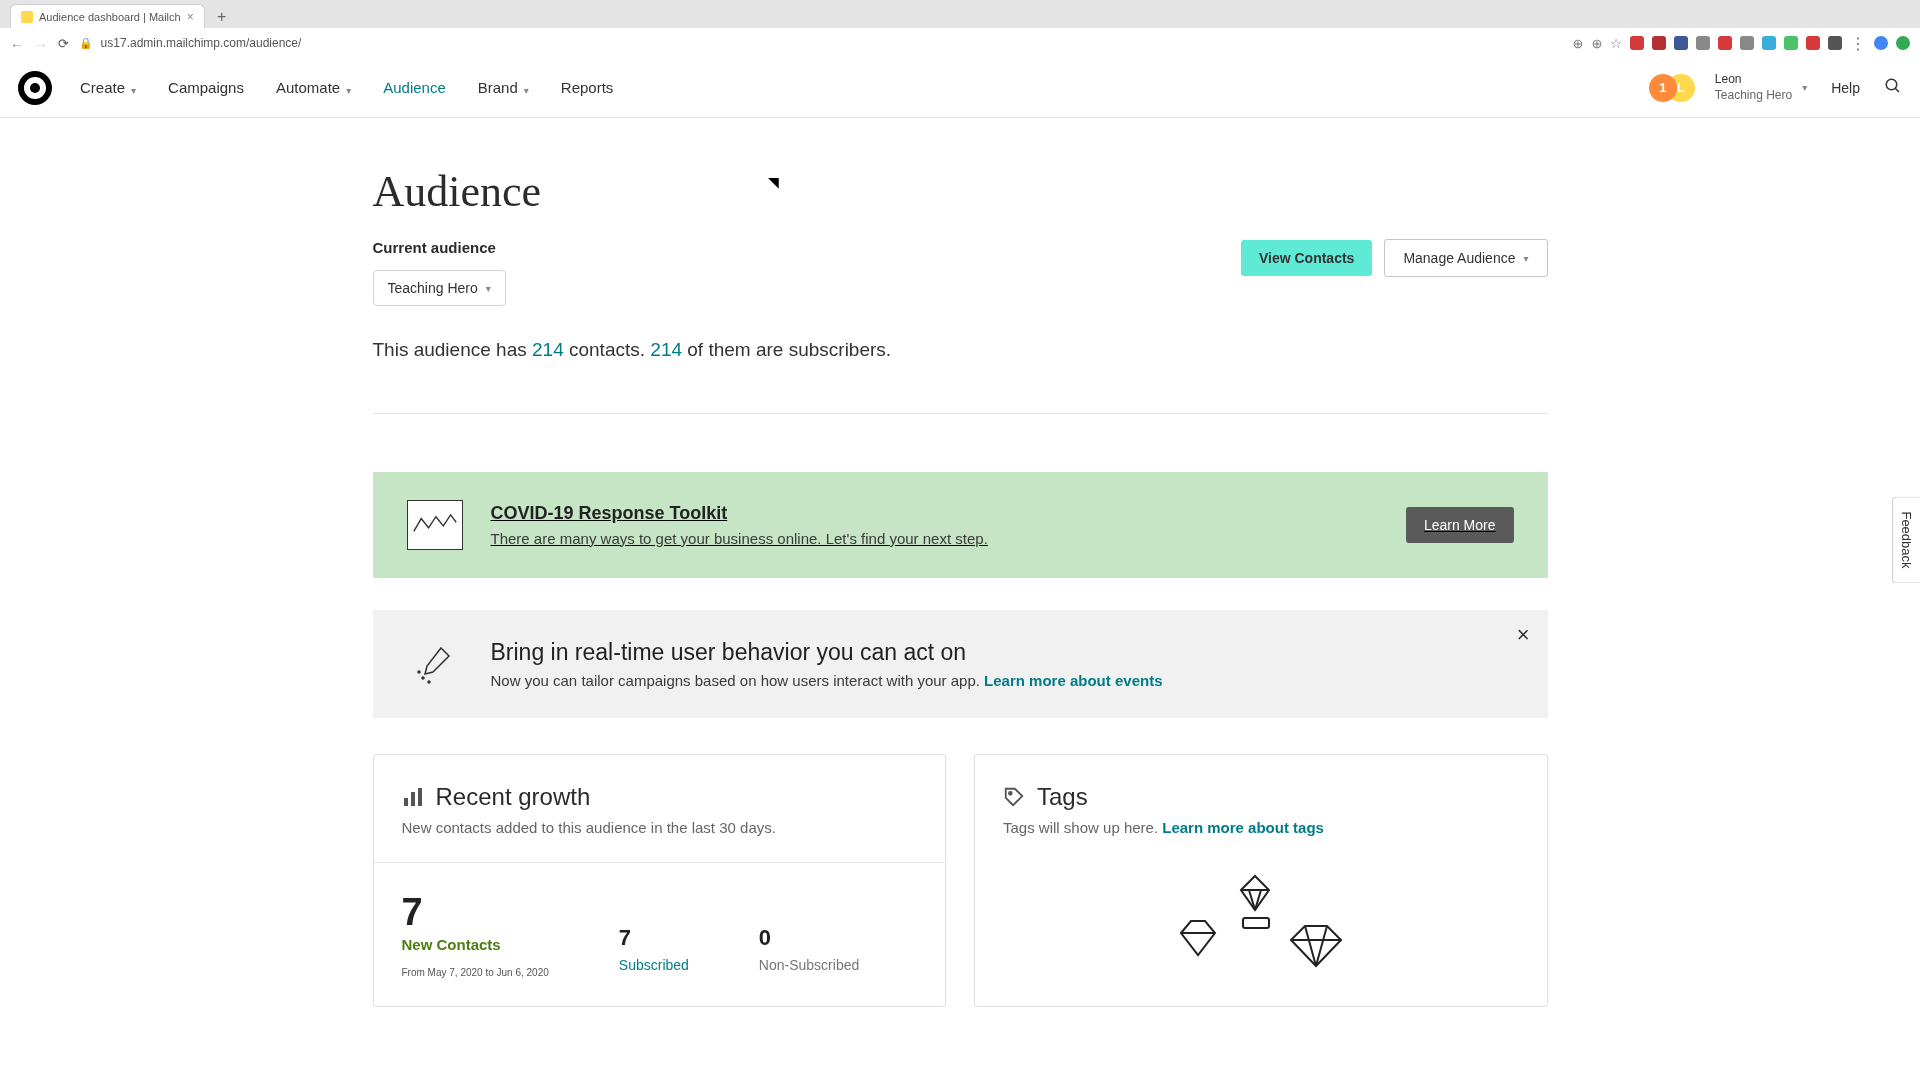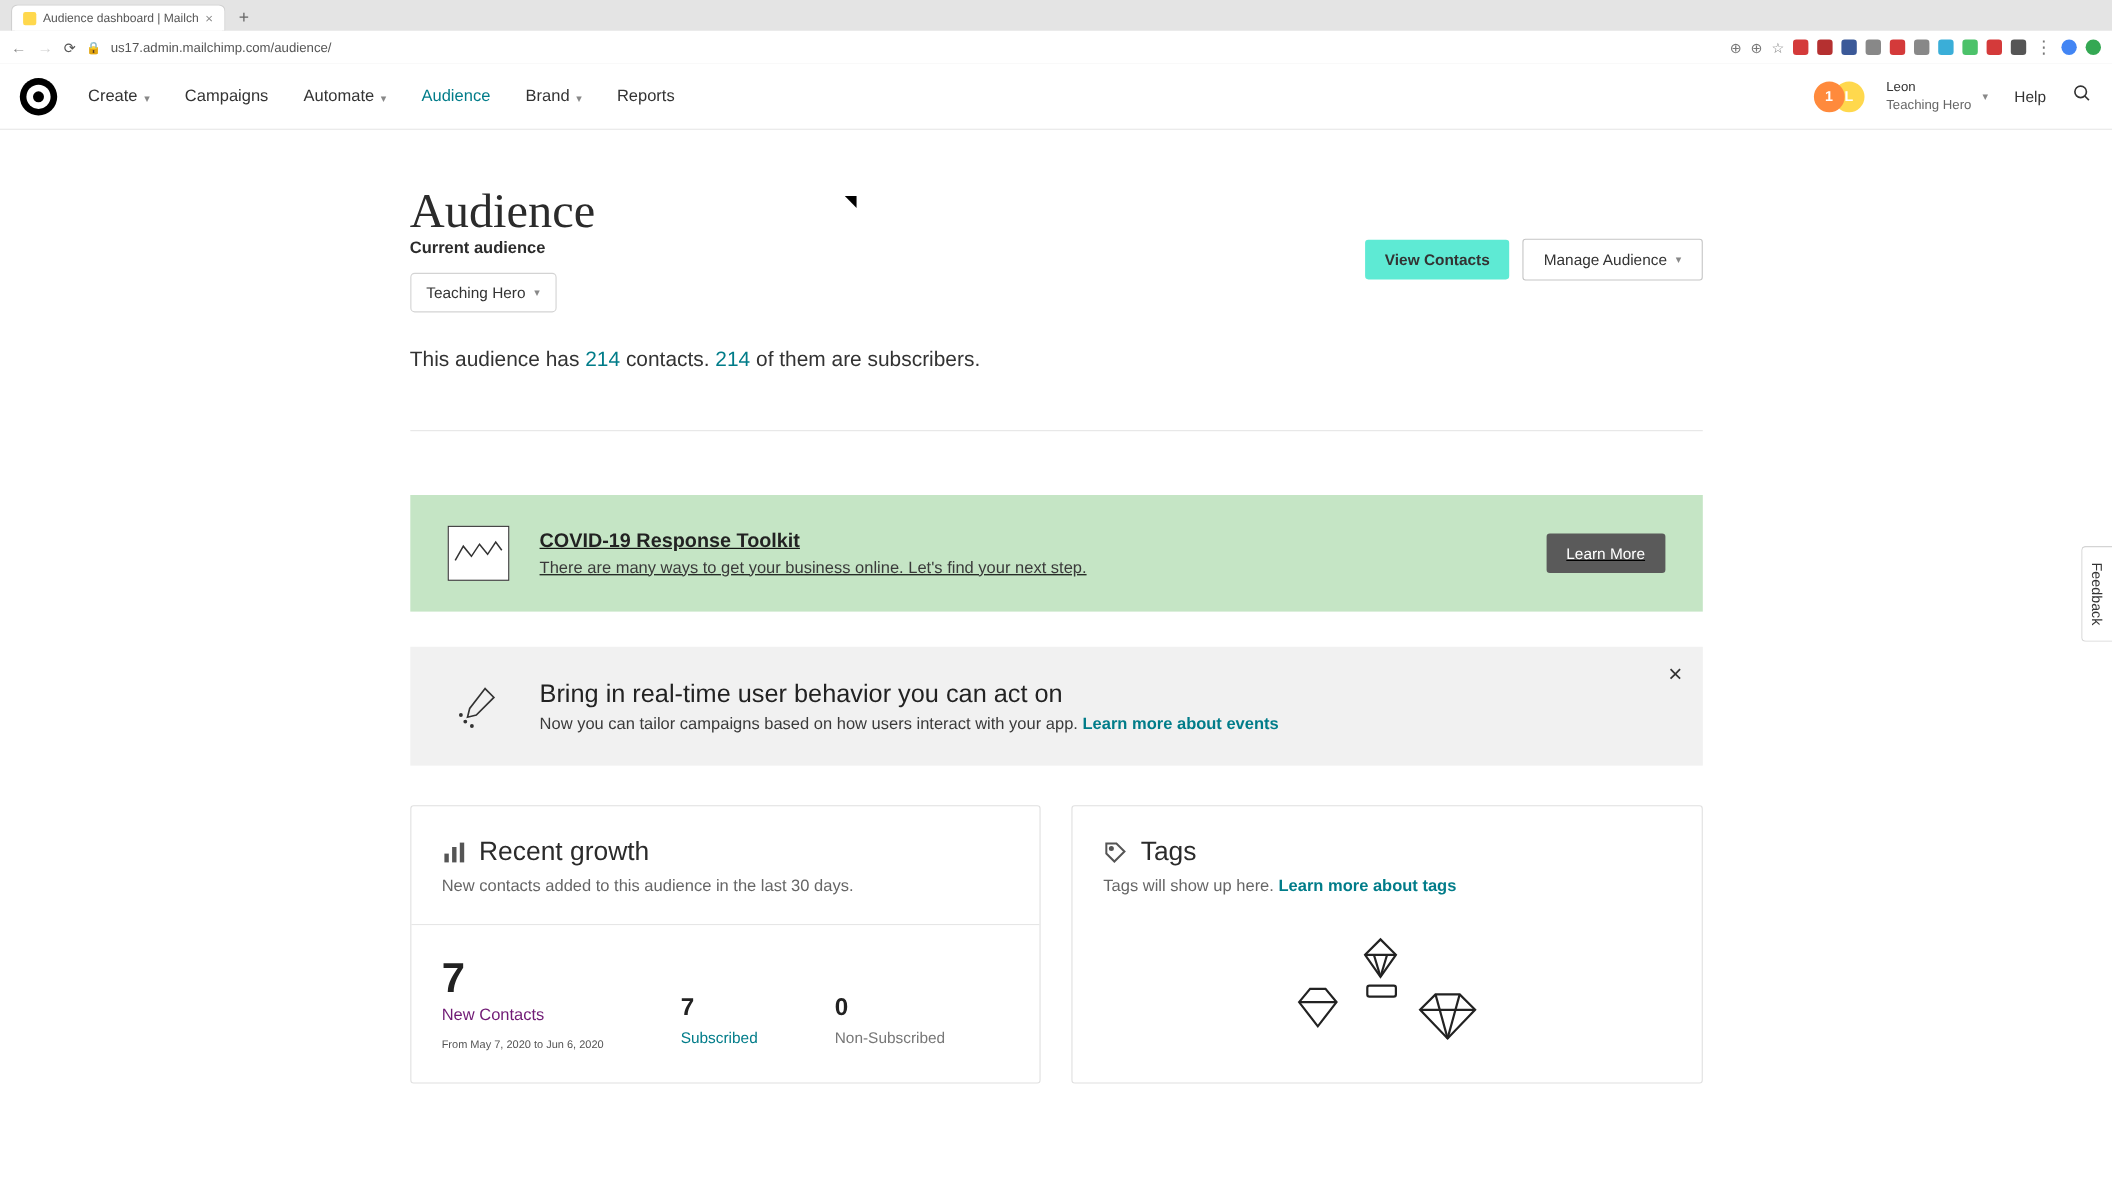--- a/index.html
+++ b/index.html
@@ -35,21 +35,21 @@
 .avatar.o { background: #ff8a3c; color: #fff; z-index: 2; }
 .avatar.y { background: #ffd84d; color: #fff; margin-left: -10px; z-index: 1; }
 .user-block { display: flex; flex-direction: column; margin-left: 10px; font-size: 12px; color: #333; line-height: 1.3; }
 .user-drop { display: flex; align-items: center; gap: 10px; cursor: pointer; }
 .help-link { font-size: 14px; color: #333; }
 .search-ic { font-size: 16px; color: #333; }
 
 
 .content { max-width: 1175px; margin: 0 auto; padding-top: 48px; }
 .page-title { font-family: Georgia, "Times New Roman", serif; font-size: 44px; color: #2b2b2b; font-weight: 400; }
-.sub-row { display: flex; justify-content: space-between; align-items: flex-start; }
+.sub-row { display: flex; justify-content: space-between; align-items: flex-start; margin-top: 22px; }
 .current-label { font-size: 15px; font-weight: 600; color: #2b2b2b; }
 .aud-select { margin-top: 14px; border: 1px solid #d3d3d3; border-radius: 4px; padding: 9px 14px; font-size: 14px; color: #333; background: #fff; display: inline-flex; align-items: center; gap: 8px; cursor: pointer; }
 .action-btns { display: flex; gap: 12px; align-items: center; }
 .btn { padding: 10px 18px; font-size: 14px; border-radius: 3px; cursor: pointer; font-weight: 500; }
 .btn-grey { background: #5eead4; color: #333; border: none; font-weight: bold; }
 .btn-outline { background: #fff; border: 1px solid #c5c5c5; color: #333; display: flex; align-items: center; gap: 8px; }
 .summary { margin-top: 30px; font-size: 19px; color: #333; line-height: 1.5; }
 .summary .num { color: #007c89; font-weight: 500; }
 .hr { border: none; border-top: 1px solid #e6e6e6; margin-top: 48px; }
 
@@ -70,21 +70,21 @@
 
 .cards { display: flex; gap: 28px; margin-top: 36px; }
 .card { flex: 1; border: 1px solid #e0e0e0; border-radius: 3px; padding: 28px; }
 .card-header { display: flex; align-items: center; gap: 12px; font-size: 24px; color: #2b2b2b; font-weight: 500; }
 .card-header .cicon { width: 22px; height: 22px; color: #555; }
 .card-sub { font-size: 15px; color: #666; margin-top: 8px; }
 .card-divider { border-top: 1px solid #e6e6e6; margin: 26px -28px 0; }
 .growth-body { display: flex; gap: 70px; padding-top: 28px; align-items: flex-start; }
 .big-num { font-size: 38px; font-weight: 600; color: #222; }
 .growth-col { display: flex; flex-direction: column; }
-.growth-label { color: #701a75; font-size: 15px; font-weight: 400; margin-top: 2px; }
+.growth-label { color: #4d7c0f; font-size: 15px; font-weight: 700; margin-top: 2px; }
 .growth-date { font-size: 10px; color: #555; margin-top: 14px; }
 .sub-num { font-size: 22px; font-weight: 600; color: #222; }
 .sub-lbl { font-size: 14px; margin-top: 6px; }
 .sub-lbl.teal { color: #007c89; font-weight: 500; }
 .sub-lbl.grey { color: #777; }
 .tags-body { padding-top: 30px; display: flex; justify-content: center; }
 .diamonds { width: 200px; height: 110px; position: relative; }
 
 
 .feedback-tab { position: fixed; right: 0; top: 50%; transform: translateY(-50%); background: #fff; border: 1px solid #d0d0d0; border-right: none; writing-mode: vertical-rl; padding: 14px 6px; font-size: 13px; color: #333; cursor: pointer; border-radius: 4px 0 0 4px; }

